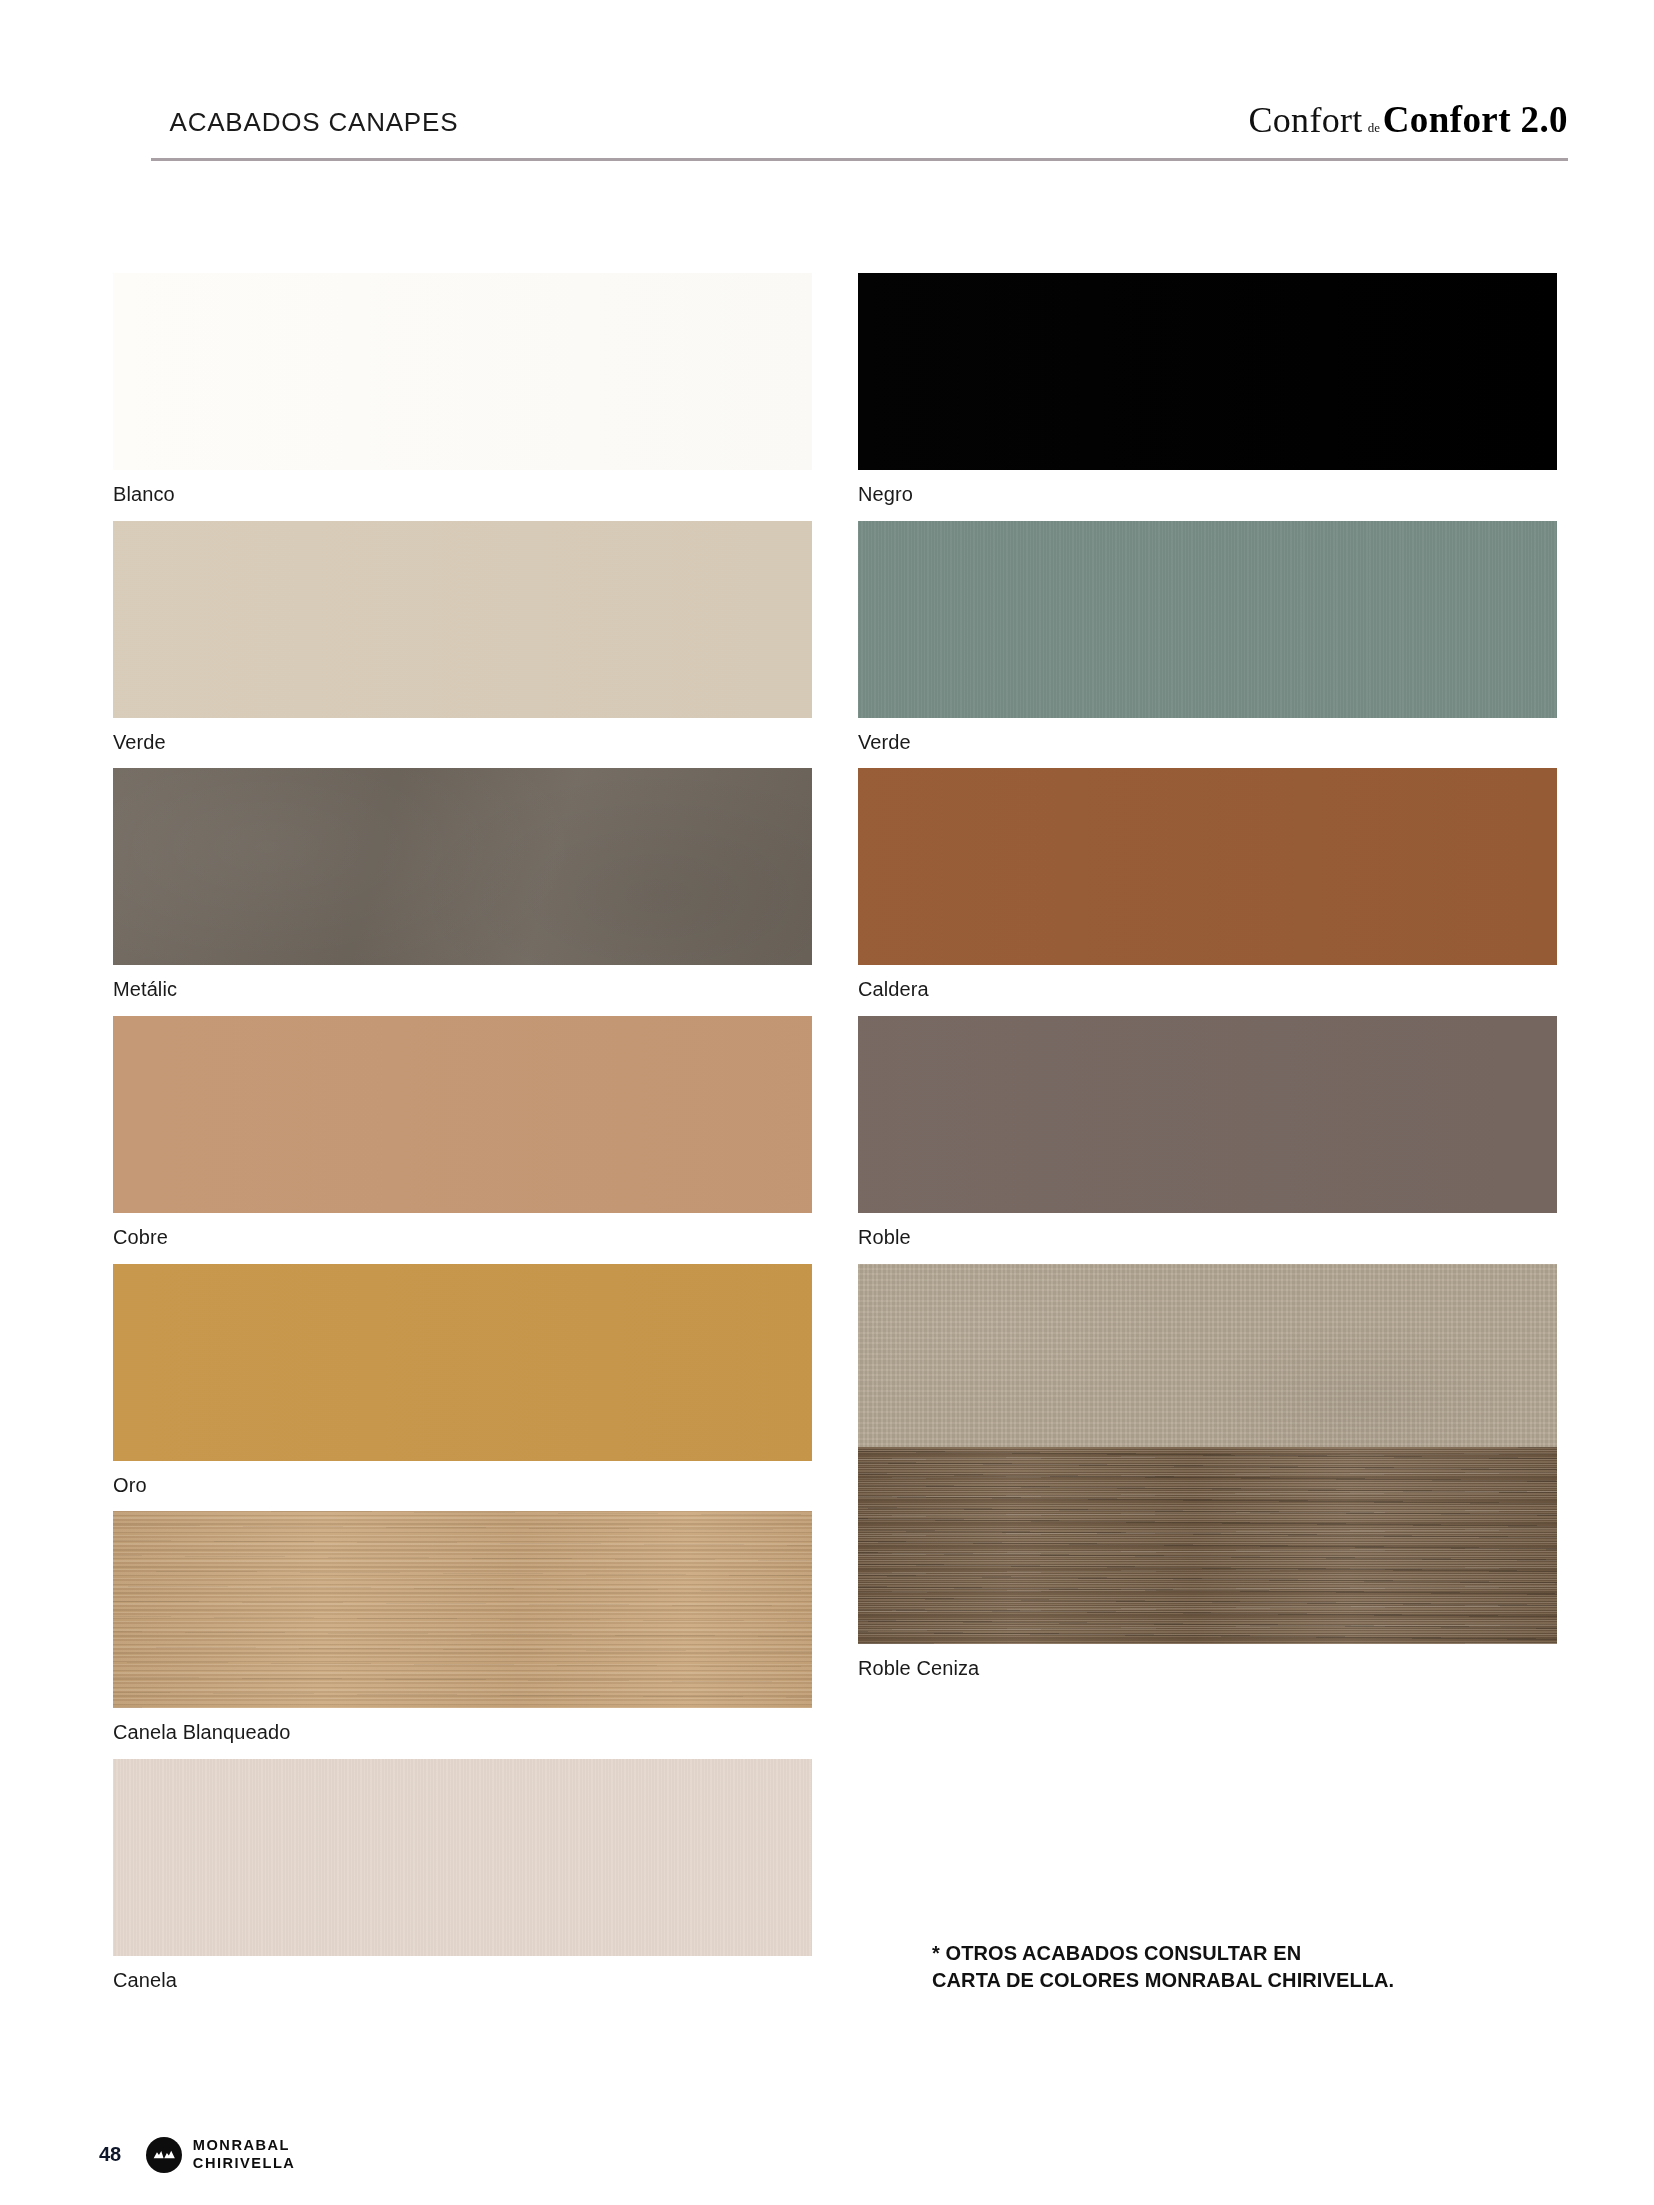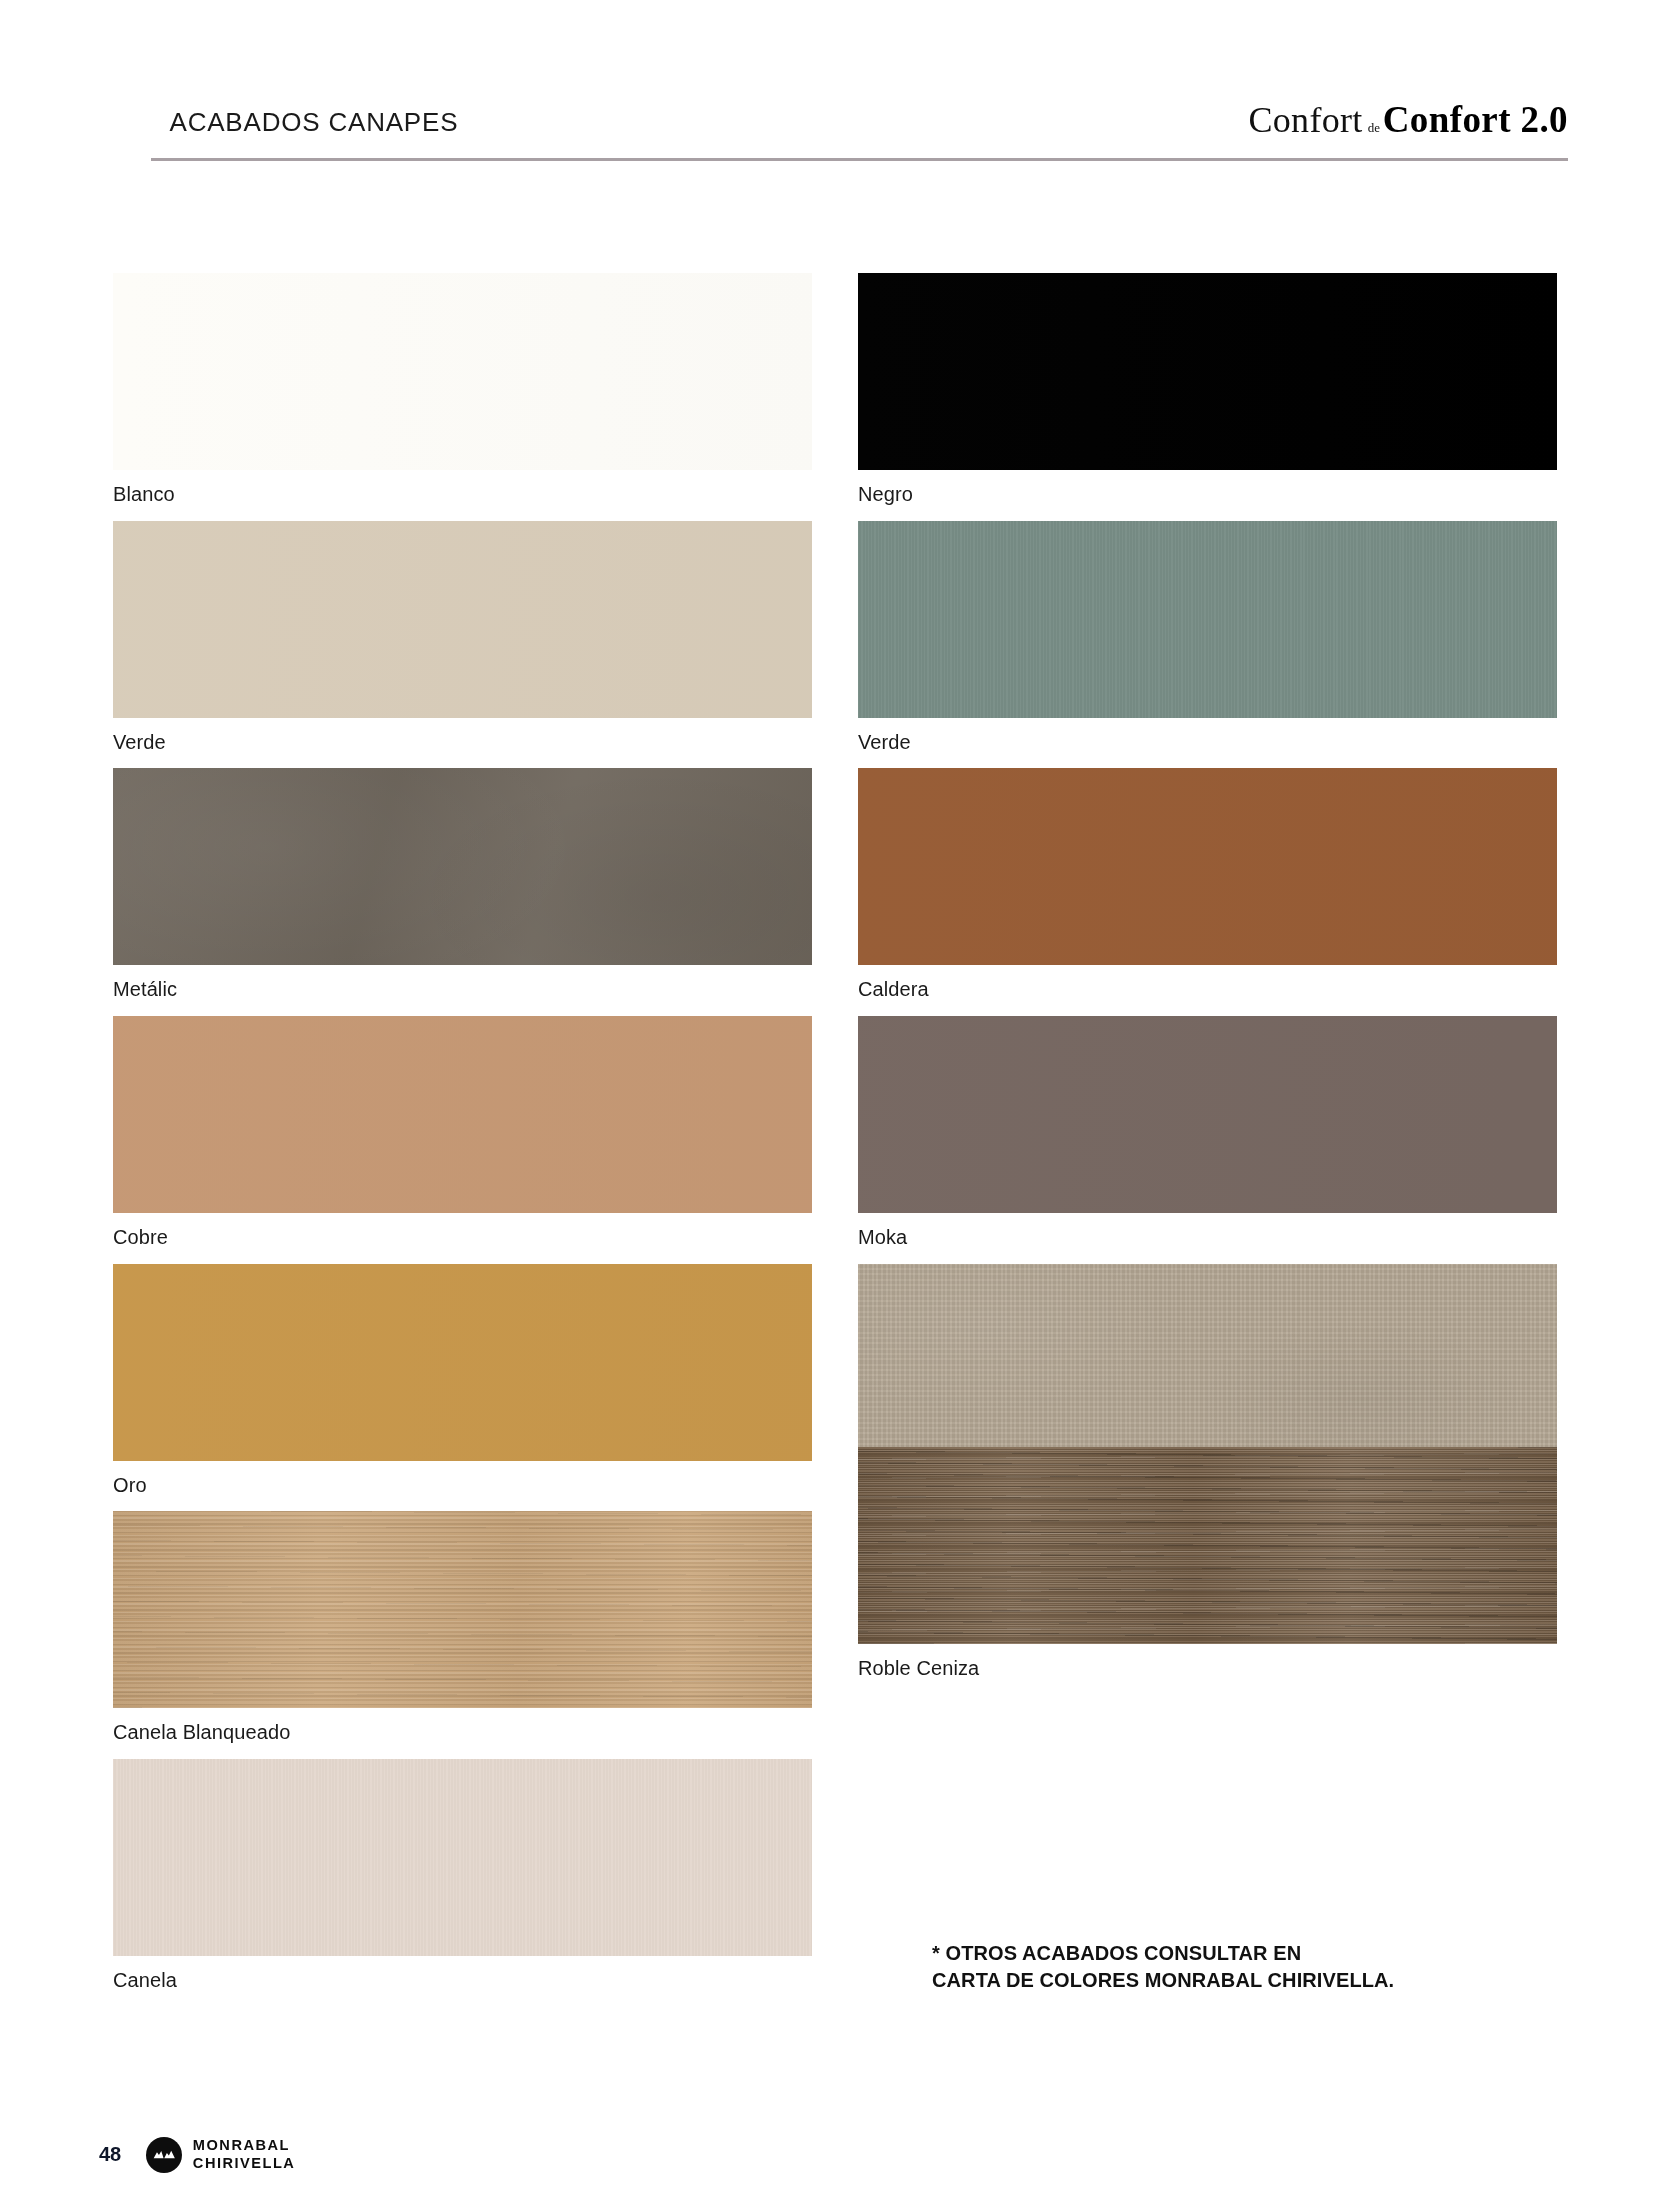--- a/index.html
+++ b/index.html
@@ -322,21 +322,21 @@
         <div class="swatch-item" style="top: 248px;">
           <div class="swatch tex-verde" style="background: rgb(120, 141, 134);"></div>
           <div class="swatch-label">Verde</div>
         </div>
         <div class="swatch-item" style="top: 495px;">
           <div class="swatch tex-flat" style="background: rgb(151, 92, 53);"></div>
           <div class="swatch-label">Caldera</div>
         </div>
         <div class="swatch-item" style="top: 743px;">
           <div class="swatch tex-flat" style="background: rgb(118, 103, 97);"></div>
-          <div class="swatch-label">Moka</div>
+          <div class="swatch-label">Roble</div>
         </div>
         <div class="swatch-item" style="top: 991px;">
           <div class="swatch tex-fabric" style="background: rgb(181, 168, 149);"></div>
           <div class="swatch-label">CH2028</div>
         </div>
         <div class="swatch-item" style="top: 1174px;">
           <div class="swatch tex-oak-dark" style="background: rgb(122, 98, 73);"></div>
           <div class="swatch-label">Roble Ceniza</div>
         </div>
       </div>

